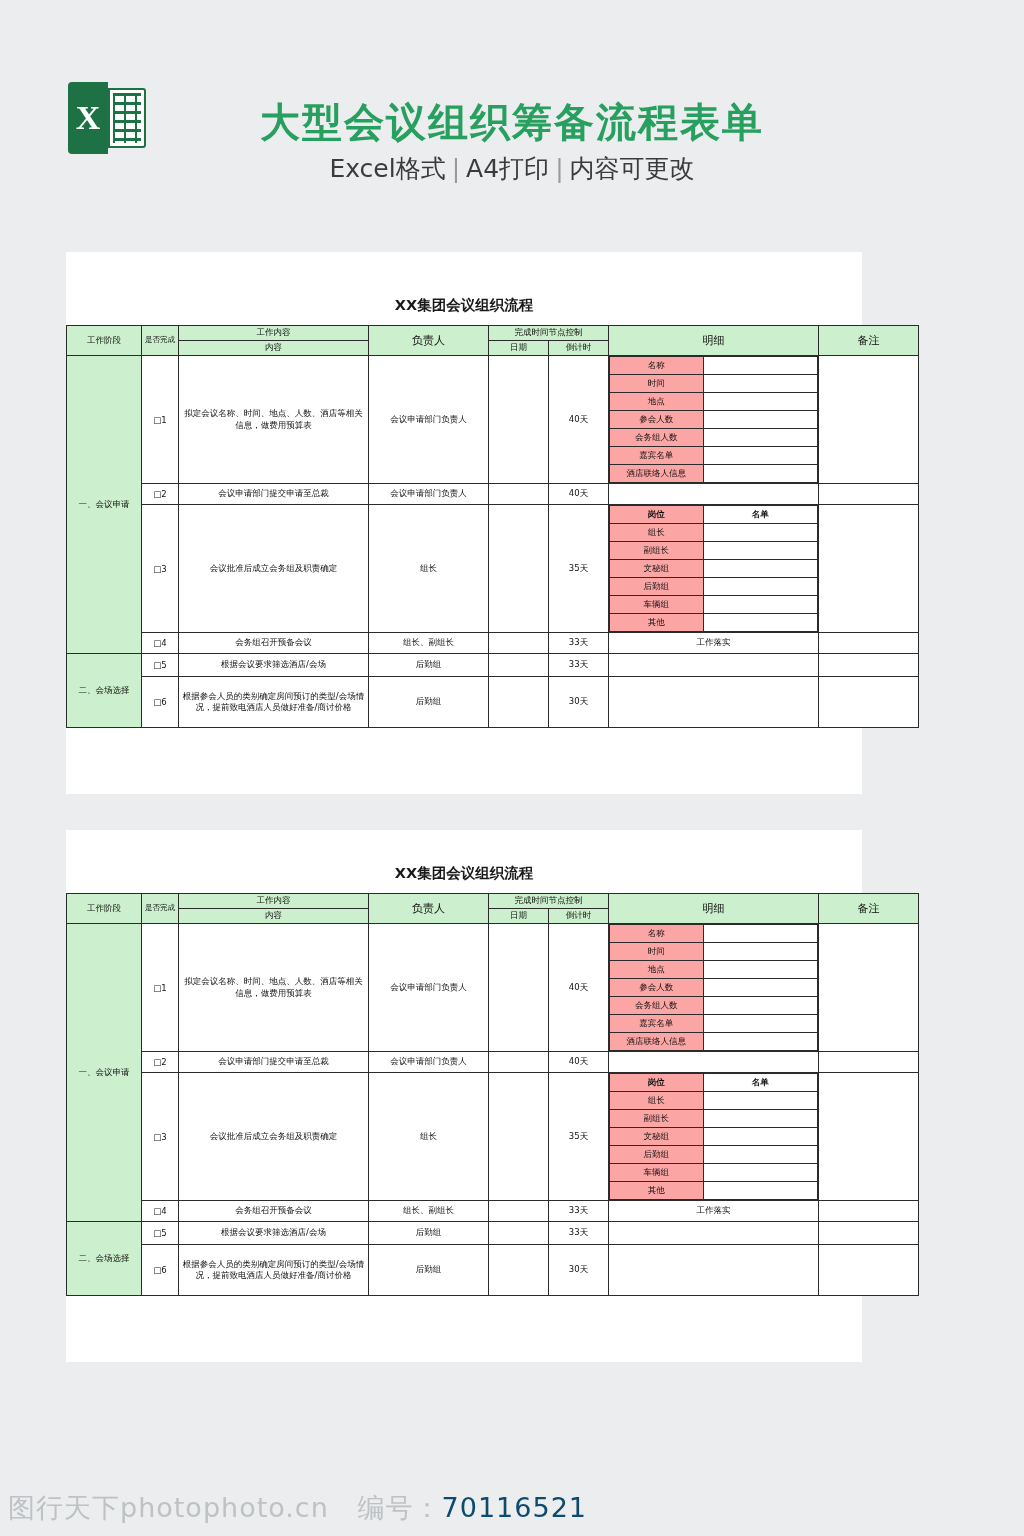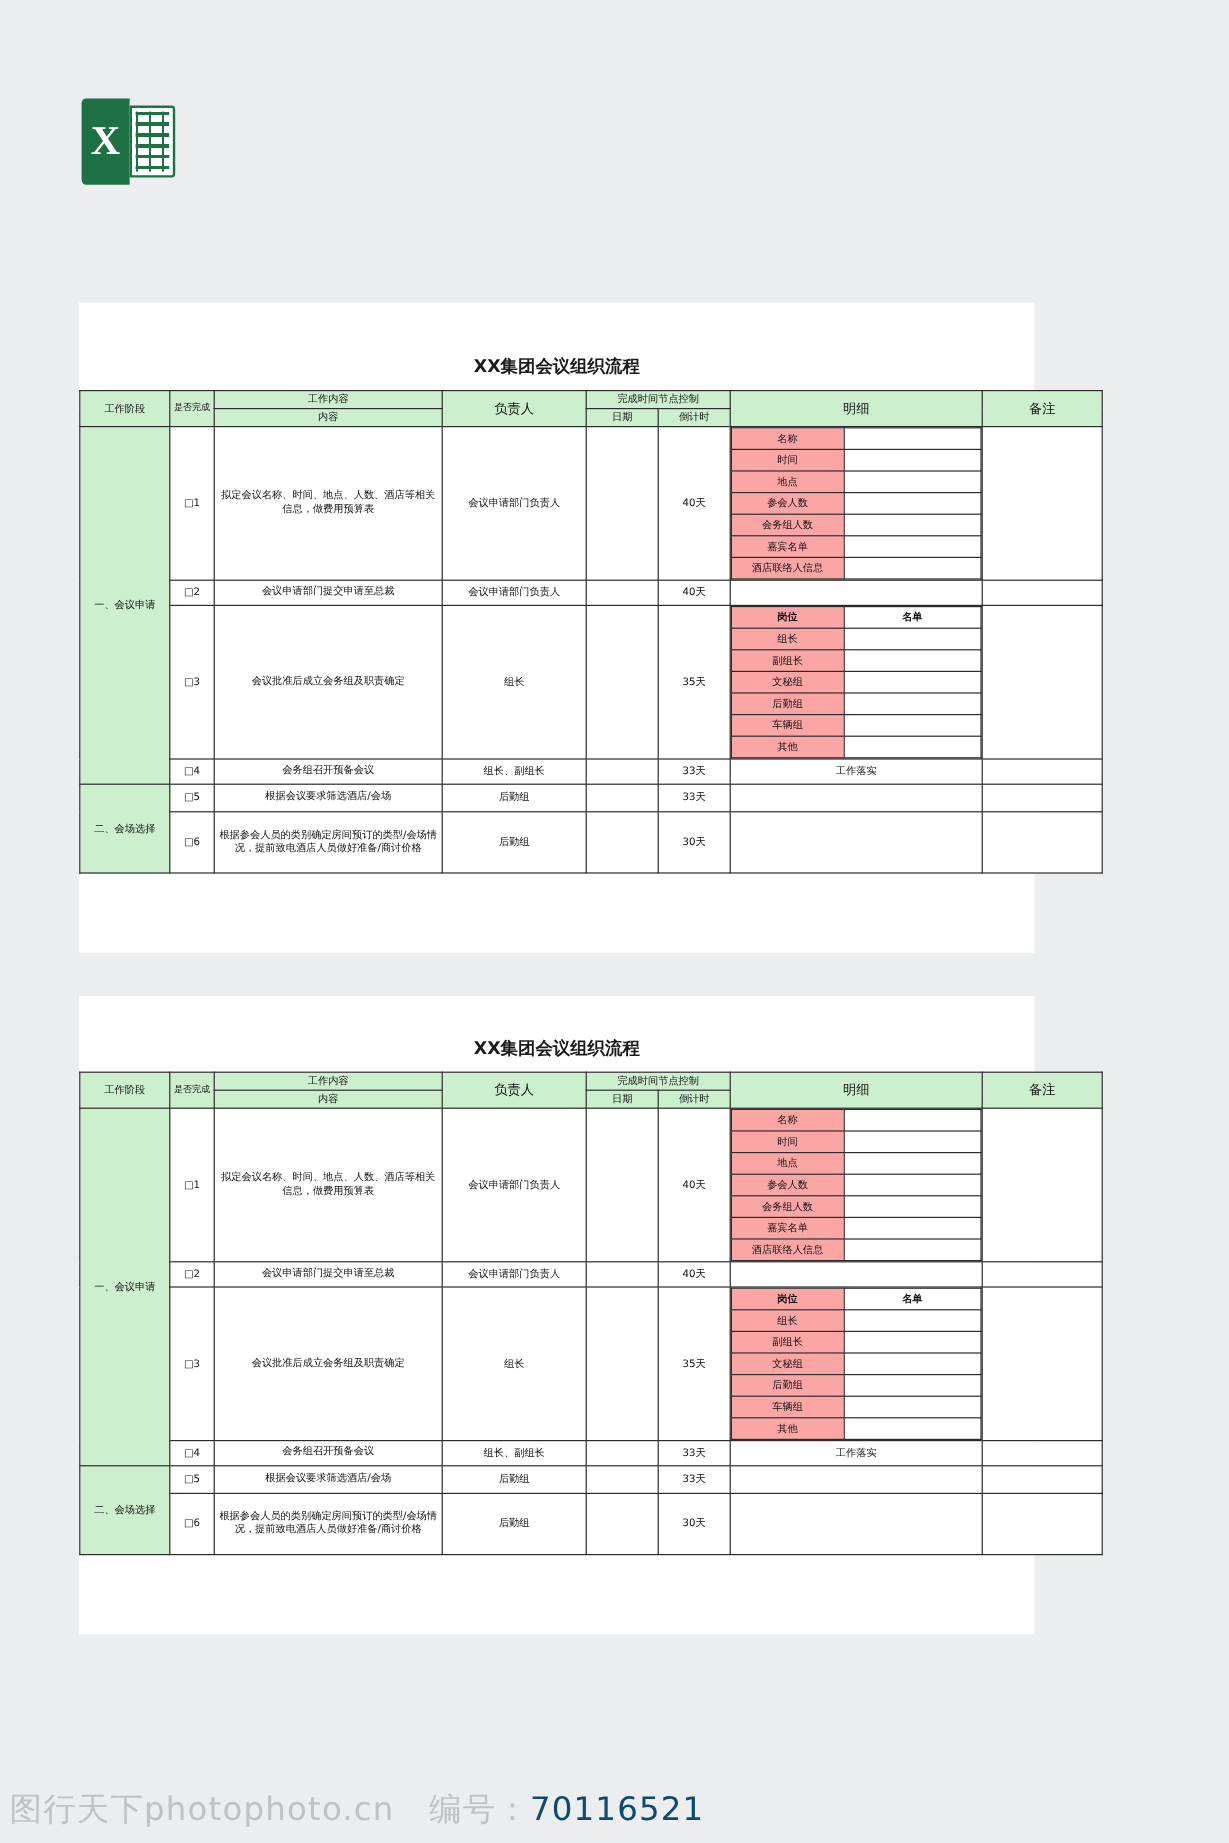--- a/index.html
+++ b/index.html
@@ -179,20 +179,24 @@
 </style>
 </head>
 <body>
 
 <div class="header">
   <div class="xls-logo">
     <div class="left">X</div>
     <div class="right">
         <div class="grid"></div>
       </div>
+  </div>
+  <div class="title-main">大型会议组织筹备流程表单</div>
+  <div class="title-sub">
+    <span>Excel格式</span><span class="sep">|</span><span>A4打印</span><span class="sep">|</span><span>内容可更改</span>
   </div>
 </div>
 
 <div class="sheet" id="sheet-1">
   <div class="sheet-title">XX集团会议组织流程</div>
   <table class="grid">
     <colgroup>
       <col style="width:75px">
       <col style="width:37px">
       <col style="width:190px">

